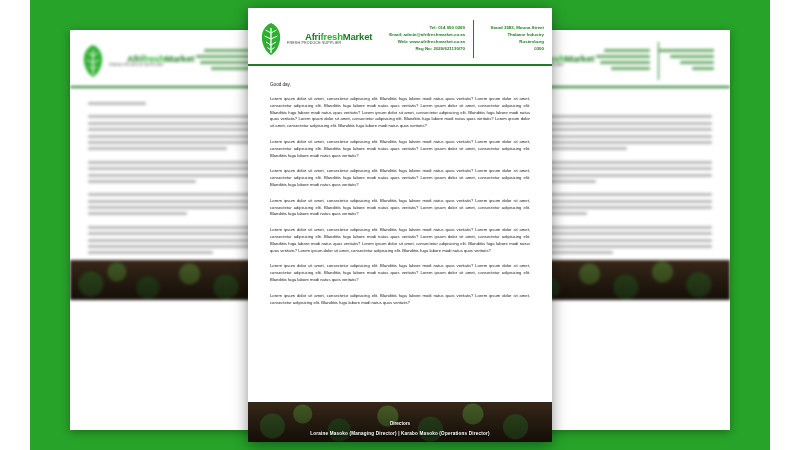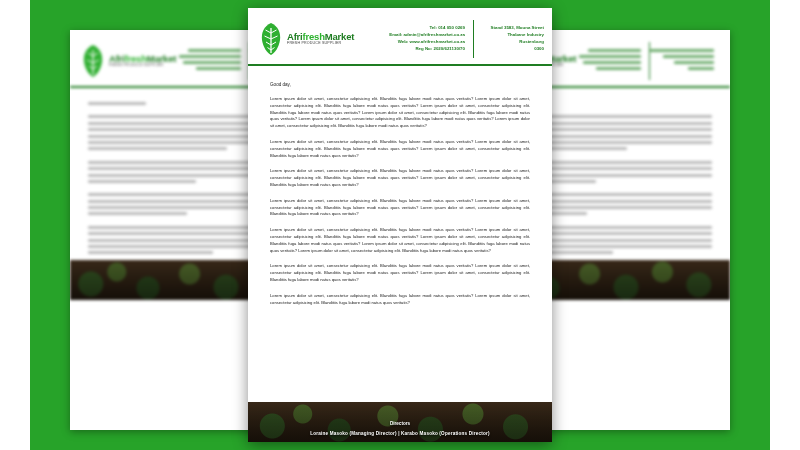--- a/index.html
+++ b/index.html
@@ -84,20 +84,21 @@
   .logo-text {
     display: flex;
     flex-direction: column;
     line-height: 1.0;
   }
   .logo-top {
     font-size: 9.5px;
     font-weight: bold;
     color: #1f7d22;
     letter-spacing: -0.2px;
+    margin-left: 18px;
   }
   .logo-top .b {
     color: #2db22f;
   }
   .logo-sub {
     font-size: 3.6px;
     color: #3a3a3a;
     letter-spacing: 0.2px;
     margin-top: 1px;
   }

